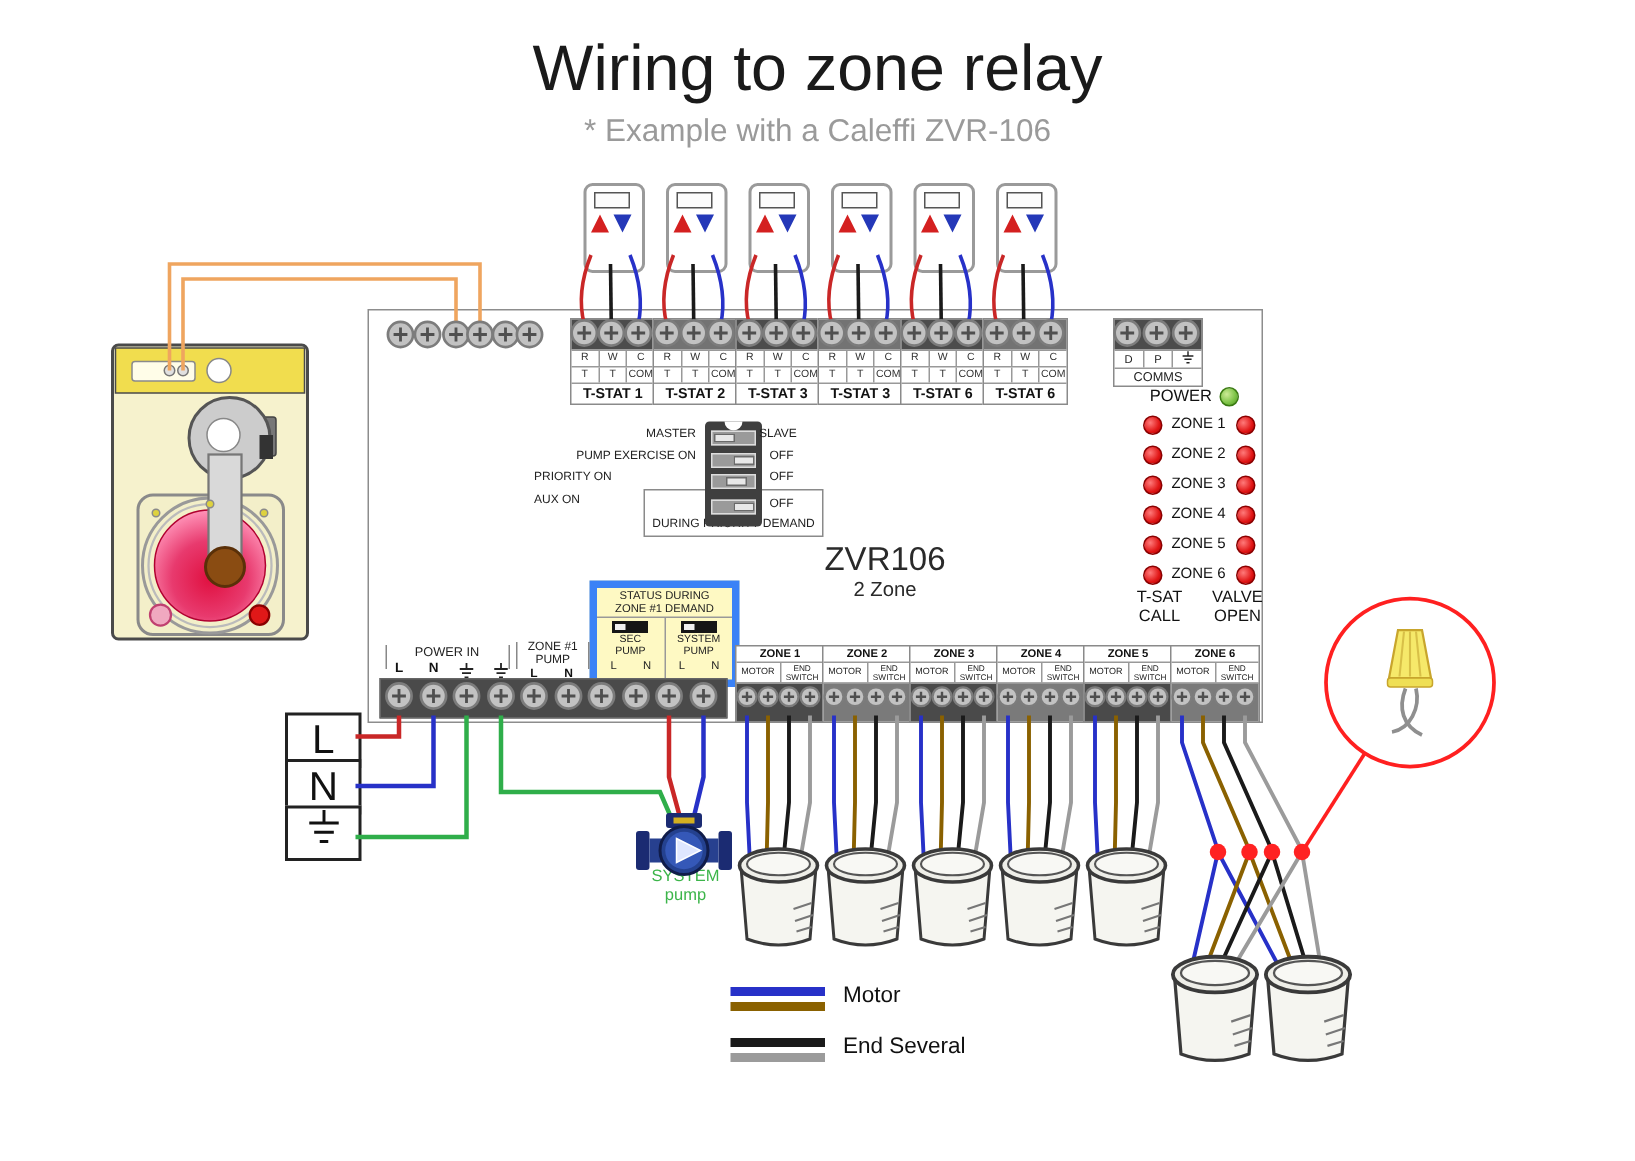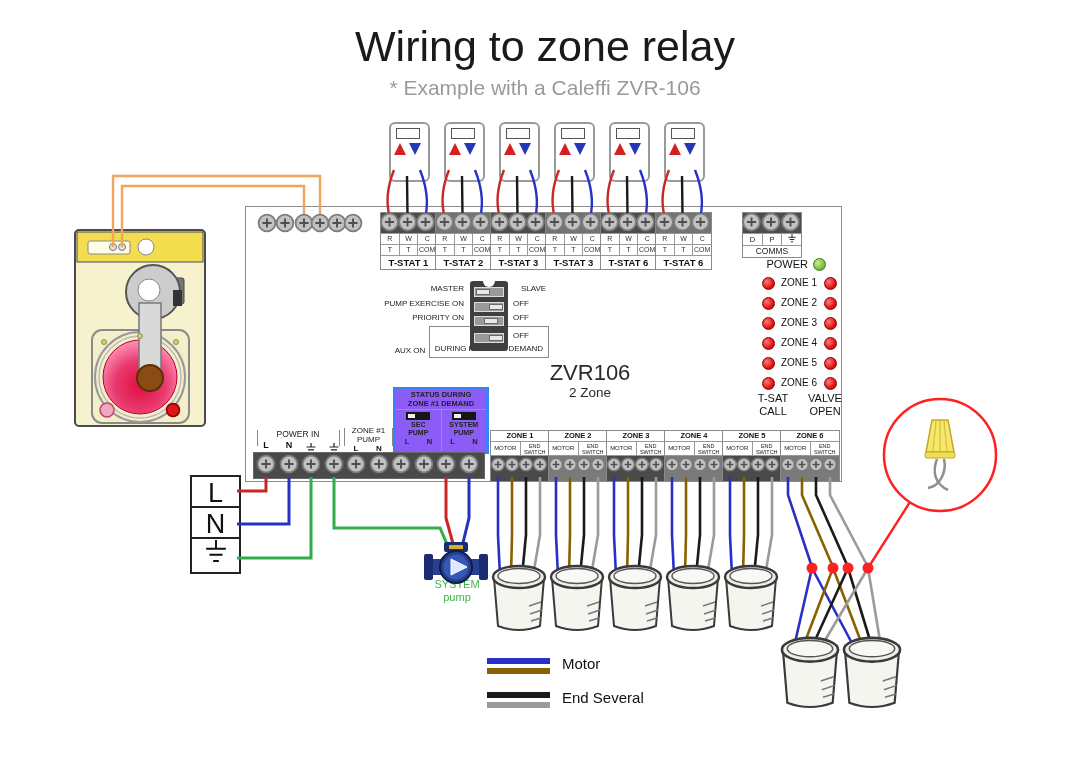--- a/index.html
+++ b/index.html
@@ -50,21 +50,21 @@
   .dipblock{position:absolute;left:470px;top:281px;width:38px;height:70px;background:#3f3f3f;border-radius:3px;}
   .dipblock:before{content:'';position:absolute;left:13px;top:0;width:12px;height:6px;background:#fff;border-radius:0 0 7px 7px;}
   .dipsw{position:absolute;left:4px;width:28px;height:8px;background:#9a9a9a;border:1px solid #ddd;}
   .dipsw i{position:absolute;top:1px;width:12px;height:4px;background:#e8e8e8;border:1px solid #6a6a6a;}
   .diplbl{position:absolute;font-size:8px;color:#222;white-space:nowrap;}
   .priobox{position:absolute;left:429px;top:326px;width:118px;height:30px;border:1px solid #8a8a8a;}
   .priobox span{position:absolute;left:0;right:0;top:17px;text-align:center;font-size:8px;color:#222;}
   .zvr{position:absolute;left:538px;top:360px;width:104px;text-align:center;font-size:22px;color:#2a2a2a;}
   .zvrsub{position:absolute;left:538px;top:385px;width:104px;text-align:center;font-size:13.5px;color:#2a2a2a;}
   
-  .statusbox{position:absolute;left:393px;top:387px;width:90px;height:61px;border:3px solid #3b82f6;background:#8b5cf6;font-weight:bold;}
+  .statusbox{position:absolute;left:393px;top:387px;width:90px;height:61px;border:5px solid #3b82f6;background:#fef9c3;}
   .statustitle{height:18px;border-bottom:1px solid #999;font-size:7.5px;line-height:8.5px;text-align:center;padding-top:1px;color:#222;}
   .statuscells{display:flex;height:41px;}
   .scell{flex:1;text-align:center;position:relative;}
   .scell+.scell{border-left:1px solid #999;}
   .msw{display:block;width:24px;height:8px;background:#161616;margin:2px auto 1px;position:relative;}
   .msw i{position:absolute;left:2px;top:2px;width:7px;height:4px;background:#f0f0f0;}
   .scell .nm{font-size:7px;line-height:7.5px;color:#222;}
   .scell .ln{display:flex;font-size:7.5px;color:#222;margin-top:1px;}
   .scell .ln span{flex:1;}
   
@@ -268,23 +268,23 @@
       </div>
     <div class="dipsw" style="top:35px">
         <i style="left:9px"></i>
       </div>
     <div class="dipsw" style="top:52px">
         <i style="left:14px"></i>
       </div>
   </div>
   <div class="diplbl" style="left:356px;top:284px;width:108px;text-align:right">MASTER</div>
   <div class="diplbl" style="left:356px;top:299px;width:108px;text-align:right">PUMP EXERCISE ON</div>
-  <div class="diplbl" style="left:356px;top:313px;width:108px;text-align:right">PRIORITY ON</div>
-  <div class="diplbl" style="left:356px;top:346px;width:108px;text-align:center">AUX ON</div>
-  <div class="diplbl" style="left:521px;top:284px">SLAVE</div>
+  <div class="diplbl" style="left:356px;top:313px;width:108px;">PRIORITY ON</div>
+  <div class="diplbl" style="left:356px;top:328px;width:108px;text-align:left">AUX ON</div>
+  <div class="diplbl" style="left:506px;top:284px">SLAVE</div>
   <div class="diplbl" style="left:513px;top:299px">OFF</div>
   <div class="diplbl" style="left:513px;top:313px">OFF</div>
   <div class="diplbl" style="left:513px;top:331px">OFF</div>
 
   <div class="zvr">ZVR106</div>
   <div class="zvrsub">2 Zone</div>
 
   <div class="statusbox">
     <div class="statustitle"><span>STATUS DURING</span><br><span>ZONE #1 DEMAND</span></div>
     <div class="statuscells">

